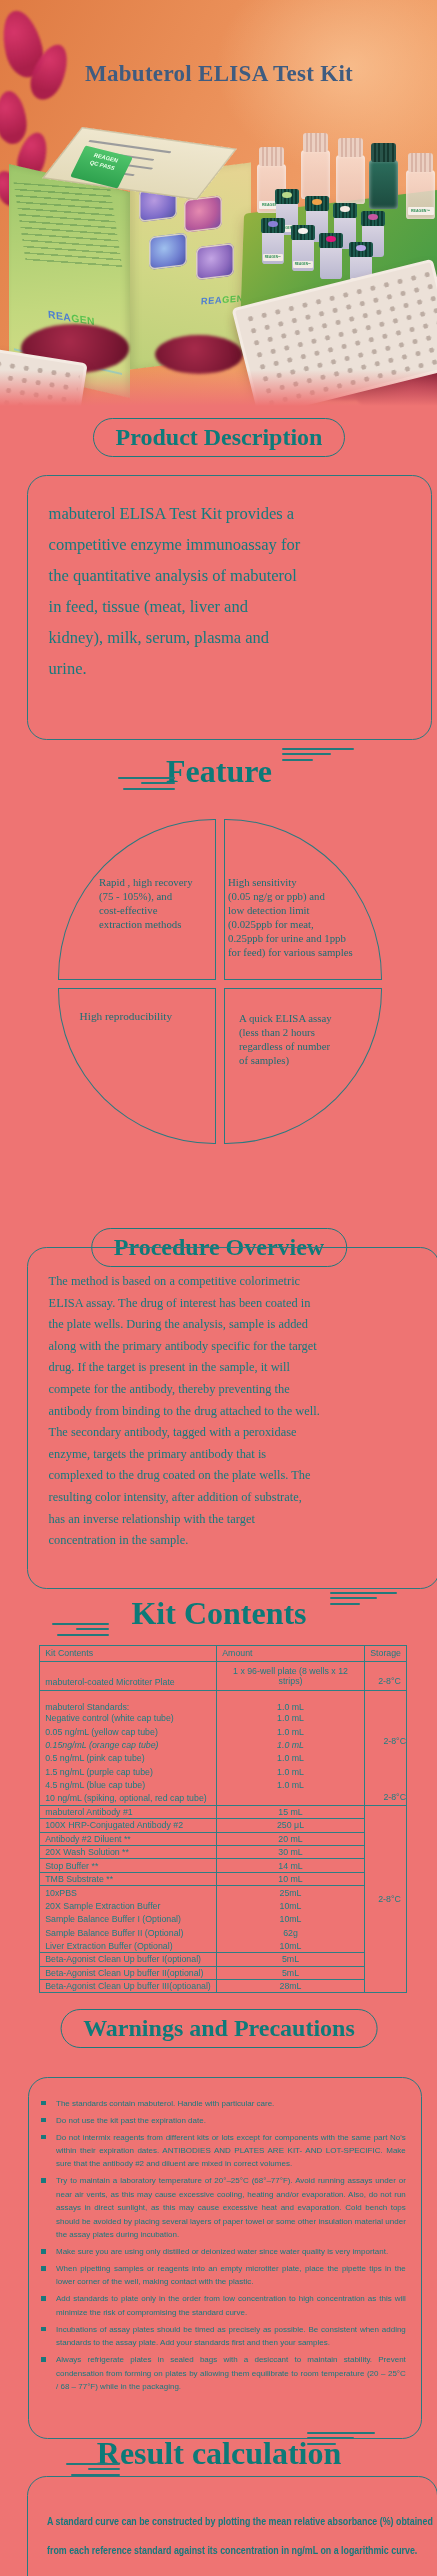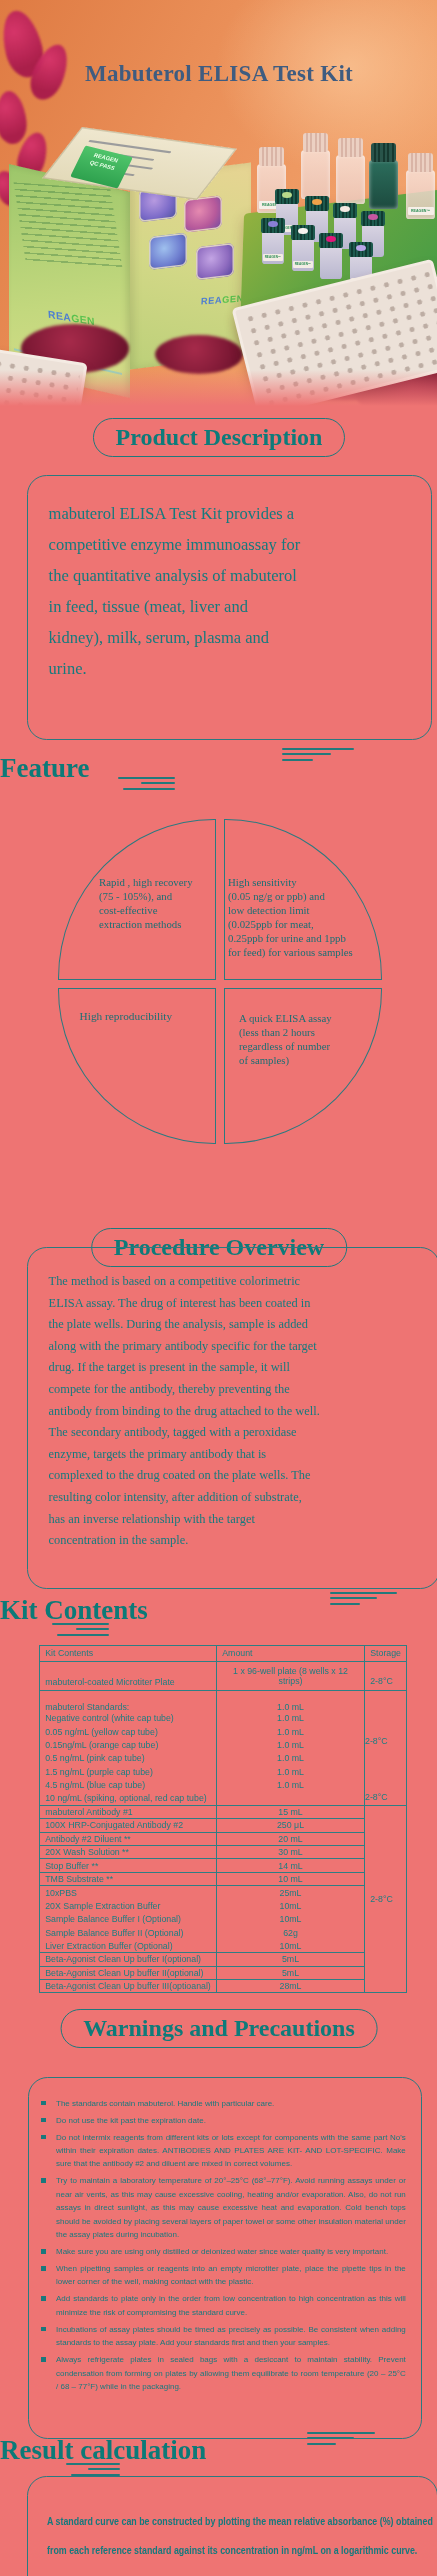--- a/index.html
+++ b/index.html
@@ -56,22 +56,22 @@
         box-shadow:0 7.2px 11.3px rgba(100,30,30,.3);}
   .plate .wells{position:absolute;inset:3.1px;
         background-image:radial-gradient(circle,rgba(150,130,120,.55) 2.3px,rgba(150,130,120,0) 2.8px);
         background-size:14px 12.4px;background-position:3.1px 2.1px;}
   .fabric{position:absolute;border-radius:50%;background:radial-gradient(circle at 45% 35%,#a62a4a,#7c1834 65%,#5f0f26);filter:blur(1.5px);}
 
   
   .pill{position:absolute;left:50%;transform:translateX(-50%);white-space:nowrap;
         border:1.8px solid #1f797c;border-radius:31px;padding:5.2px 21.6px;
         color:#0e7b7a;font-size:24px;font-weight:bold;background:transparent;}
-  .bigh{position:absolute;left:0;width:100%;color:#0c7a78;
-        font-size:27px;font-weight:bold;}
+  .bigh{position:absolute;left:0;width:100%;text-align:center;color:#0c7a78;
+        font-size:32px;font-weight:bold;}
   .hl{position:absolute;display:flex;flex-direction:column;gap:3.6px;}
   .hl div{height:1.8px;background:#23797b;border-radius:1px;}
   .rbox{position:absolute;border:1.5px solid #2a7a80;border-radius:19.6px;color:#157a7e;}
   .desc-line{font-size:16.5px;line-height:31px;}
   .proc-line{font-size:12.4px;line-height:21.6px;}
 
   
   .quad{position:absolute;border:1.5px solid #2b7a80;}
   .q-tl{border-radius:156px 0 0 0/159px 0 0 0;}
   .q-tr{border-radius:0 156px 0 0/0 159px 0 0;}
@@ -80,21 +80,21 @@
   .qtext{position:absolute;color:#1b6f74;font-size:10.8px;line-height:14px;}
 
   
   table.kit{position:absolute;border-collapse:collapse;table-layout:fixed;
         font-family:"Liberation Sans",sans-serif;font-size:8.8px;color:#1b7e82;}
   table.kit td{border-left:1px solid #2e7e84;border-right:1px solid #2e7e84;padding:0 5.2px;overflow:hidden;}
   table.kit tr.bb td{border-bottom:1px solid #2e7e84;}
   table.kit td.bb2{border-bottom:1px solid #2e7e84;}
   table.kit{border:1.3px solid #2e7e84;}
   td.amt{text-align:center;}
-  td.stg{text-align:left;padding:0 2.1px;}
+  td.stg{text-align:right;padding:0 2.1px;}
 
   
   .warn-list{list-style:none;margin:0;padding:0;font-family:"Liberation Sans",sans-serif;
         font-size:8px;line-height:13.4px;color:#177a7e;text-align:justify;}
   .warn-list li{position:relative;padding-left:27px;padding-right:8.2px;margin-bottom:3.6px;}
   .warn-list li::before{content:"";position:absolute;left:12.4px;top:4.1px;width:4.6px;height:4.6px;background:#1a787c;}
 
   
   .res-par{font-family:"Liberation Sans",sans-serif;font-weight:bold;font-size:10.8px;line-height:29px;
         color:#15797d;transform:scaleX(.82);transform-origin:0 0;width:121%;}
@@ -321,21 +321,21 @@
       </td>
     </tr>
     <tr style="height:13.4px;">
           <td>Negative control (white cap tube)</td>
           <td class="amt">1.0 mL</td>
         </tr>
     <tr style="height:13.4px;">
           <td>0.05 ng/mL (yellow cap tube)</td>
           <td class="amt">1.0 mL</td>
         </tr>
-    <tr style="height:13.4px;">
+    <tr style="height:13.4px;font-style:italic;">
           <td>0.15ng/mL (orange cap tube)</td>
           <td class="amt">1.0 mL</td>
         </tr>
     <tr style="height:13.4px;">
           <td>0.5 ng/mL (pink cap tube)</td>
           <td class="amt">1.0 mL</td>
         </tr>
     <tr style="height:13.4px;">
           <td>1.5 ng/mL (purple cap tube)</td>
           <td class="amt">1.0 mL</td>

